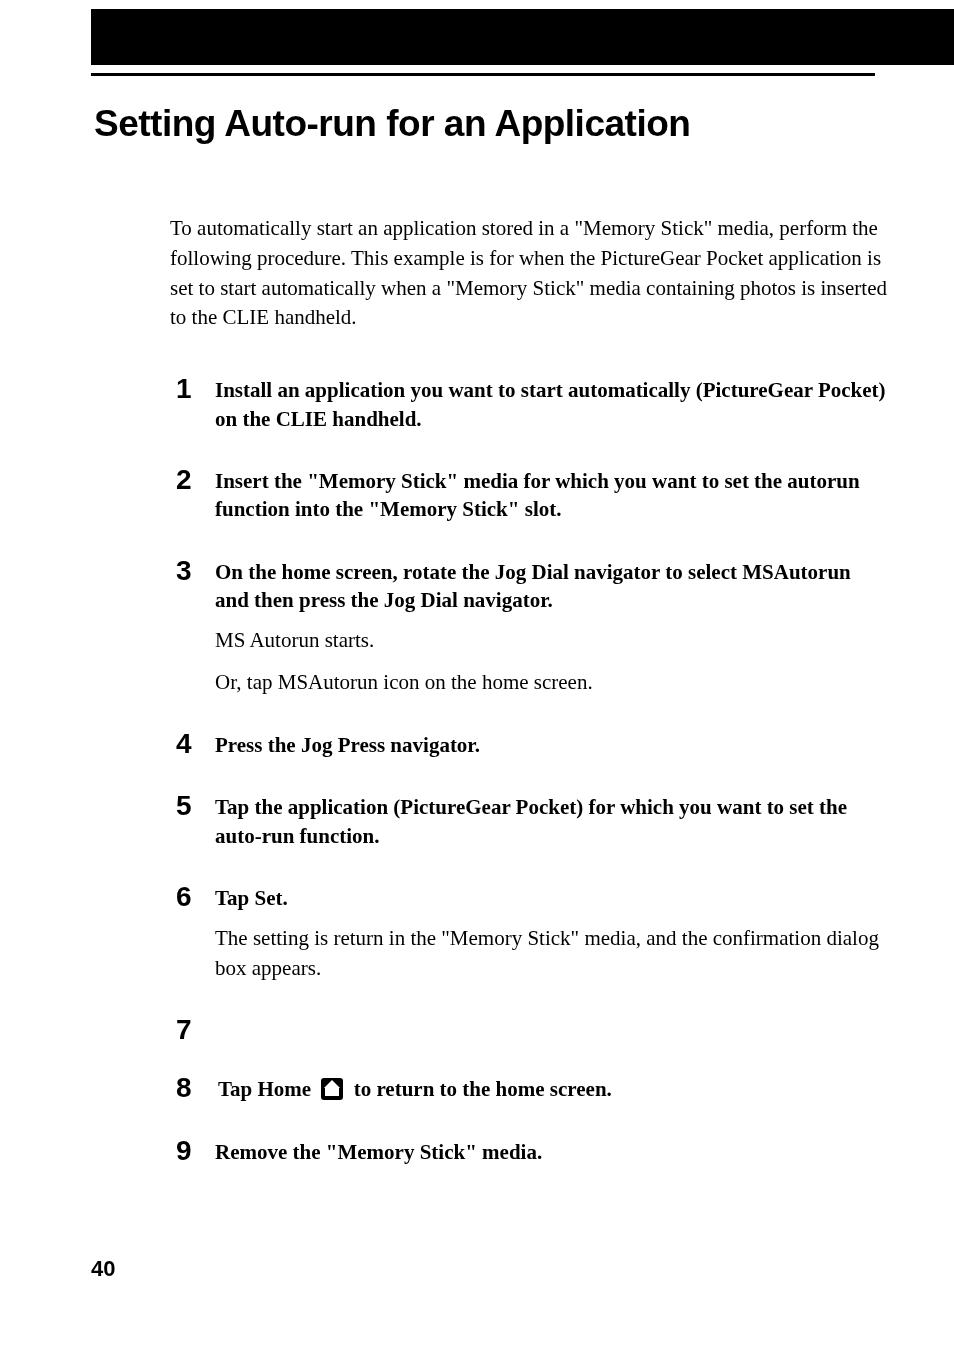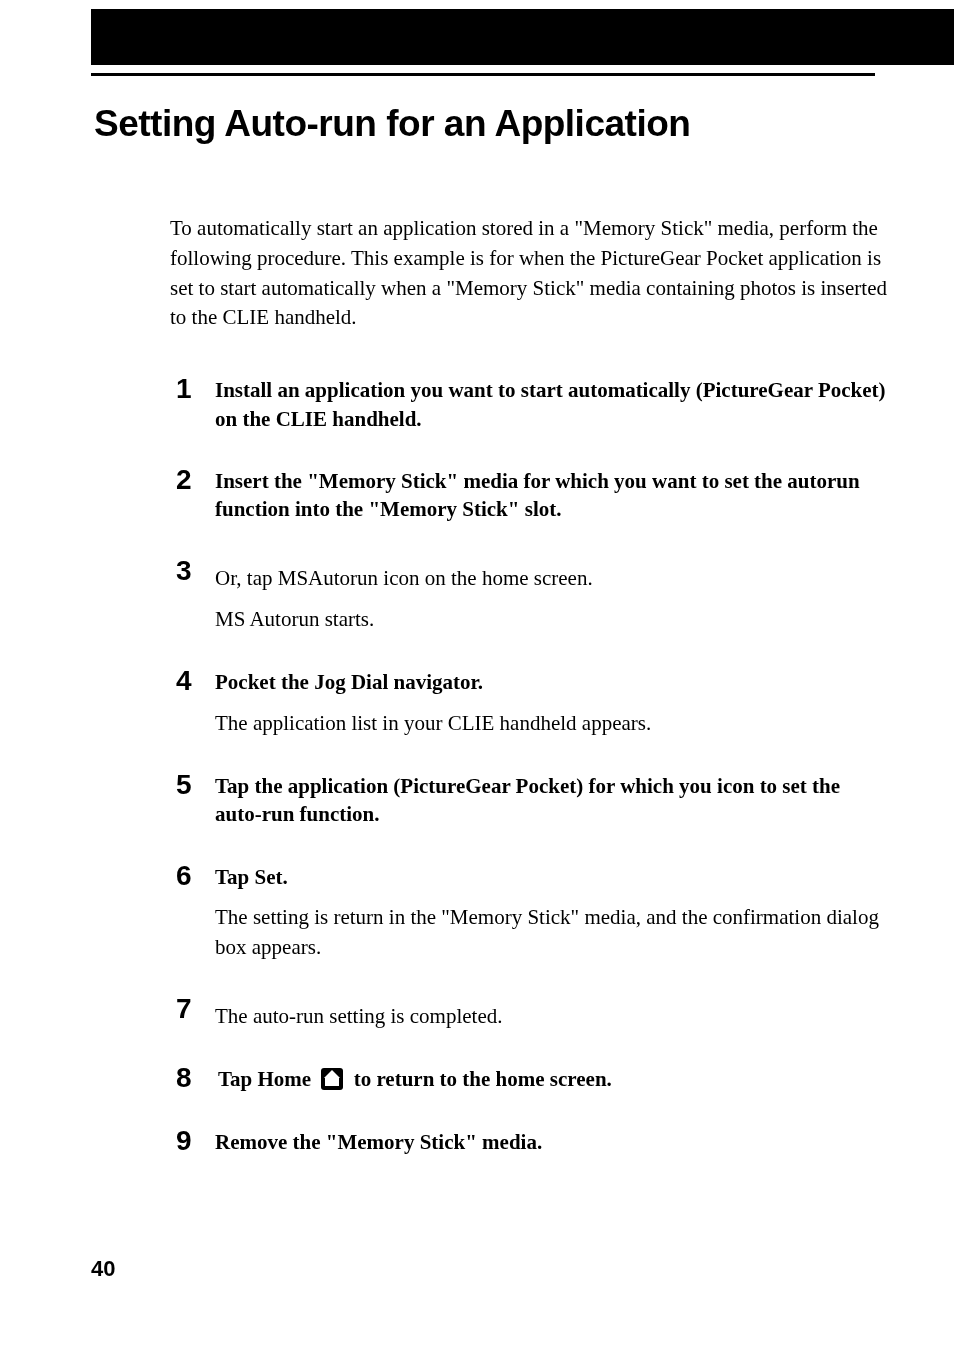--- a/index.html
+++ b/index.html
@@ -44,52 +44,51 @@
       <div class="step">
         <div class="num">2</div>
         <div class="body">
           <div class="head">Insert the "Memory Stick" media for which you want to set the autorun function into the "Memory Stick" slot.</div>
         </div>
       </div>
 
       <div class="step">
         <div class="num">3</div>
         <div class="body">
+          <div class="head">On the home screen, rotate the Jog Dial navigator to select MSAutorun and then press the Jog Dial navigator.</div>
+          <div class="desc">MS Autorun starts.</div>
           <div class="desc">Or, tap MSAutorun icon on the home screen.</div>
-          <div class="desc">MS Autorun starts.</div>
         </div>
       </div>
 
       <div class="step">
         <div class="num">4</div>
         <div class="body">
-          <div class="head">Pocket the Jog Dial navigator.</div>
-          <div class="desc">The application list in your CLIE handheld appears.</div>
+          <div class="head">Press the Jog Press navigator.</div>
         </div>
       </div>
 
       <div class="step">
         <div class="num">5</div>
         <div class="body">
-          <div class="head">Tap the application (PictureGear Pocket) for which you icon to set the auto-run function.</div>
+          <div class="head">Tap the application (PictureGear Pocket) for which you want to set the auto-run function.</div>
         </div>
       </div>
 
       <div class="step">
         <div class="num">6</div>
         <div class="body">
           <div class="head">Tap Set.</div>
           <div class="desc">The setting is return in the "Memory Stick" media, and the confirmation dialog box appears.</div>
         </div>
       </div>
 
       <div class="step">
         <div class="num">7</div>
         <div class="body">
-          <div class="desc">The auto-run setting is completed.</div>
         </div>
       </div>
 
       <div class="step">
         <div class="num">8</div>
         <div class="body">
           <div class="head">
             <span>Tap Home </span><span class="home-icon"></span><span> to return to the home screen.</span>
           </div>
         </div>

